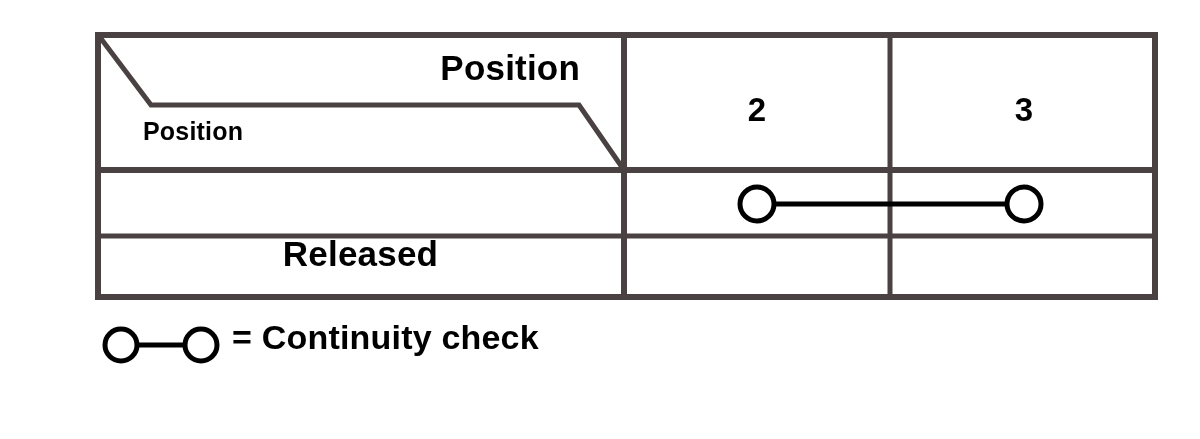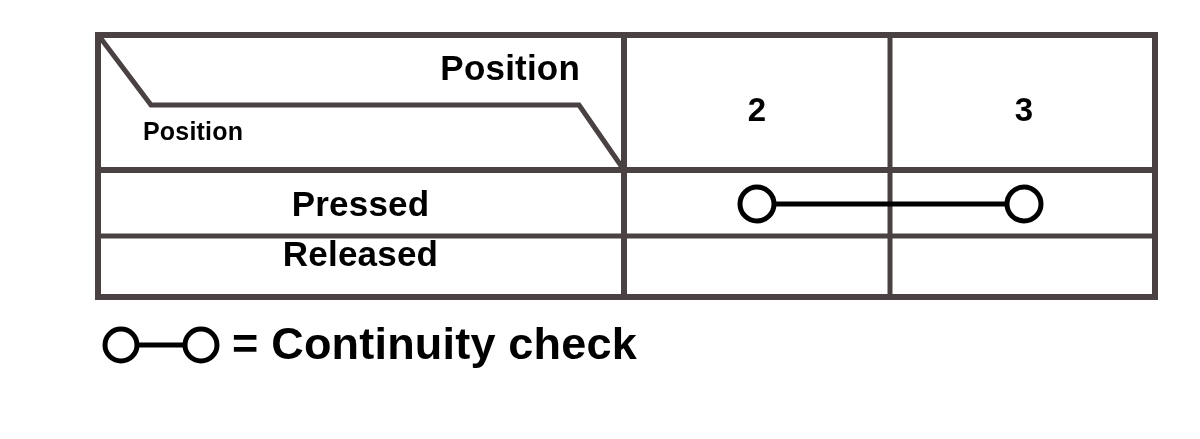--- a/index.html
+++ b/index.html
@@ -114,21 +114,21 @@
     left: 0px;
     top: 8px;
     width: 130px;
     height: 50px;
     overflow: visible;
   }
   .legend-text {
     position: absolute;
     left: 232px;
     top: 318px;
-    font-size: 45px;
+    font-size: 34px;
     font-weight: bold;
     color: #000000;
     white-space: nowrap;
     letter-spacing: 0.2px;
   }
 </style>
 </head>
 <body>
 
 <div id="root">
@@ -152,21 +152,20 @@
     </div>
   </div>
 
   <div class="hdr-terminal">Position</div>
 
   <div class="hdr-position">Position</div>
 
   <div class="col-head c2">2</div>
   <div class="col-head c3">3</div>
 
-  <div class="row-label r-pressed">Pressed</div>
   <div class="row-label r-released">Released</div>
 
   <svg class="cont-symbol" viewBox="0 0 320 48">
     <line x1="27" y1="24" x2="294" y2="24" stroke="#000000" stroke-width="5"></line>
     <circle cx="27" cy="24" r="17" fill="#ffffff" stroke="#000000" stroke-width="5"></circle>
     <circle cx="294" cy="24" r="17" fill="#ffffff" stroke="#000000" stroke-width="5"></circle>
   </svg>
 
   <div class="legend">
     <svg class="legend-symbol" viewBox="0 0 130 50">

